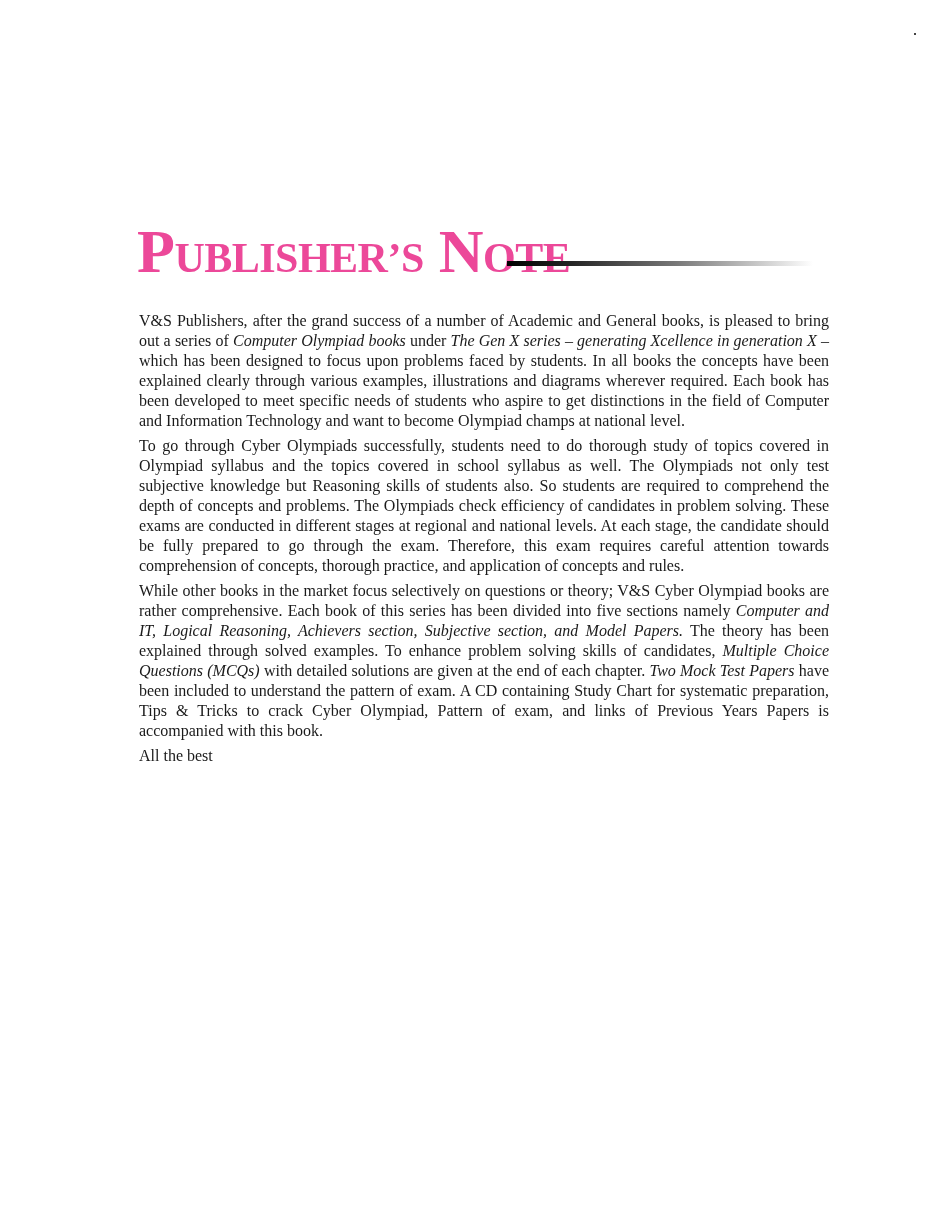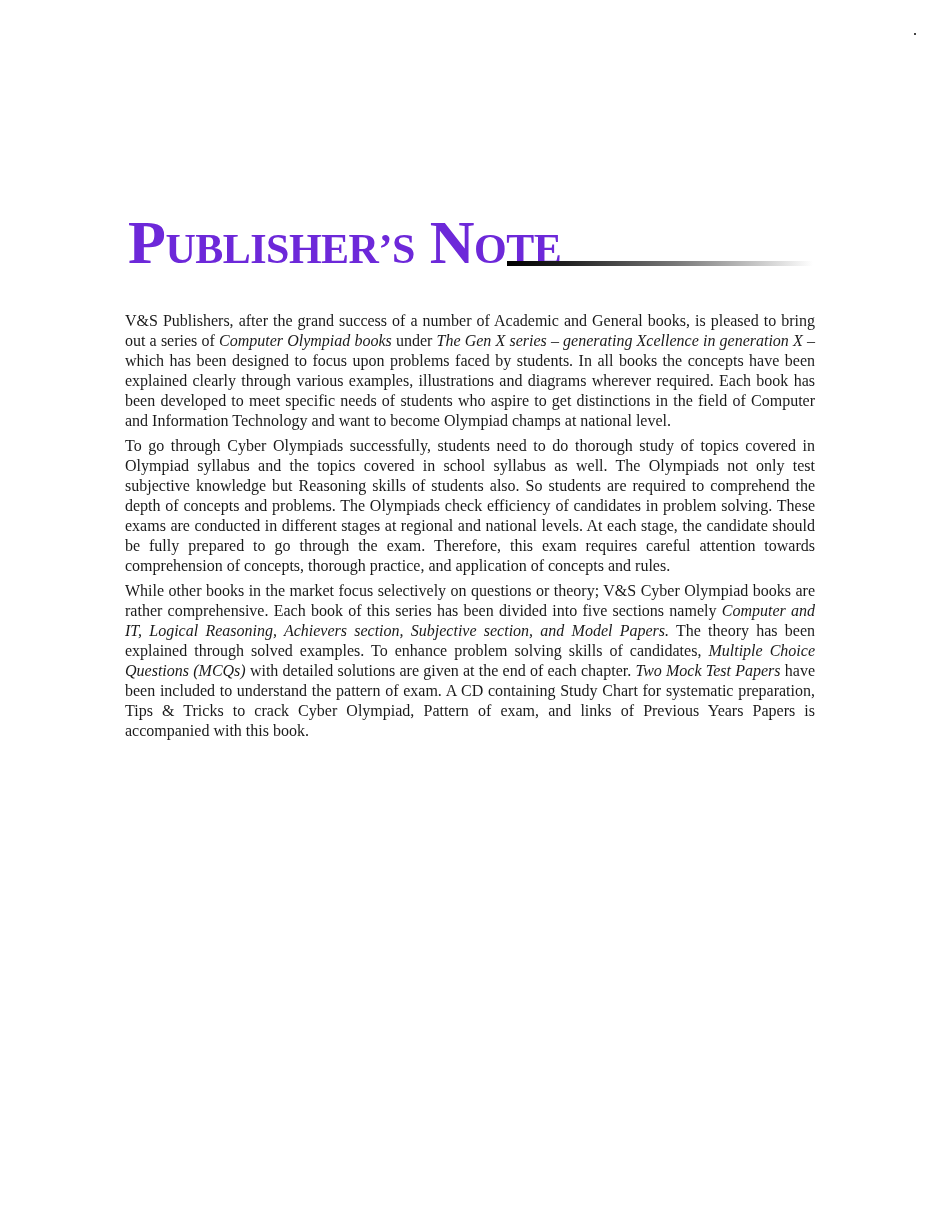--- a/index.html
+++ b/index.html
@@ -27,43 +27,43 @@
       position: absolute;
       left: 125px;
       top: 208px;
       width: 690px;
       height: 64px;
     }
     .heading {
       position: absolute;
       left: 0;
       top: 0;
-      margin: 3px;
+      margin: 12px;
       font-family: "Liberation Serif", "DejaVu Serif", serif;
       font-weight: bold;
       font-size: 62px;
       line-height: 62px;
       letter-spacing: -0.5px;
-      color: #6d28d9;
+      color: #ec4899;
       white-space: nowrap;
     }
     .heading .sc {
       font-size: 42px;
     }
     .heading-rule {
       position: absolute;
       left: 382px;
       top: 53px;
       width: 306px;
       height: 5px;
       background: linear-gradient(to right, #000 0%, #222 20%, #777 55%, #c8c8c8 82%, #ffffff 100%);
     }
     .content {
       position: absolute;
-      left: 125px;
+      left: 139px;
       top: 311px;
       width: 690px;
       font-size: 16px;
       line-height: 20px;
       text-align: justify;
       color: #1a1a1a;
     }
     .content p {
       margin: 0 0 5px 0;
     }
@@ -84,13 +84,16 @@
 <div class="content">
   <p>
     <span>V&amp;S Publishers, after the grand success of a number of Academic and General books, is pleased to bring out a series of </span><em>Computer Olympiad books</em><span> under </span><em>The Gen X series – generating Xcellence in generation X</em><span> – which has been designed to focus upon problems faced by students. In all books the concepts have been explained clearly through various examples, illustrations and diagrams wherever required. Each book has been developed to meet specific needs of students who aspire to get distinctions in the field of Computer and Information Technology and want to become Olympiad champs at national level.</span>
   </p>
   <p>
     <span>To go through Cyber Olympiads successfully, students need to do thorough study of topics covered in Olympiad syllabus and the topics covered in school syllabus as well. The Olympiads not only test subjective knowledge but Reasoning skills of students also. So students are required to comprehend the depth of concepts and problems. The Olympiads check efficiency of candidates in problem solving. These exams are conducted in different stages at regional and national levels. At each stage, the candidate should be fully prepared to go through the exam. Therefore, this exam requires careful attention towards comprehension of concepts, thorough practice, and application of concepts and rules.</span>
   </p>
   <p>
     <span>While other books in the market focus selectively on questions or theory; V&amp;S Cyber Olympiad books are rather comprehensive. Each book of this series has been divided into five sections namely </span><em>Computer and IT, Logical Reasoning, Achievers section, Subjective section, and Model Papers.</em><span> The theory has been explained through solved examples. To enhance problem solving skills of candidates, </span><em>Multiple Choice Questions (MCQs)</em><span> with detailed solutions are given at the end of each chapter. </span><em>Two Mock Test Papers</em><span> have been included to understand the pattern of exam. A CD containing Study Chart for systematic preparation, Tips &amp; Tricks to crack Cyber Olympiad, Pattern of exam, and links of Previous Years Papers is accompanied with this book.</span>
   </p>
+  <p>
+    <span>All the best</span>
+  </p>
 </div>
 
 </body></html>

